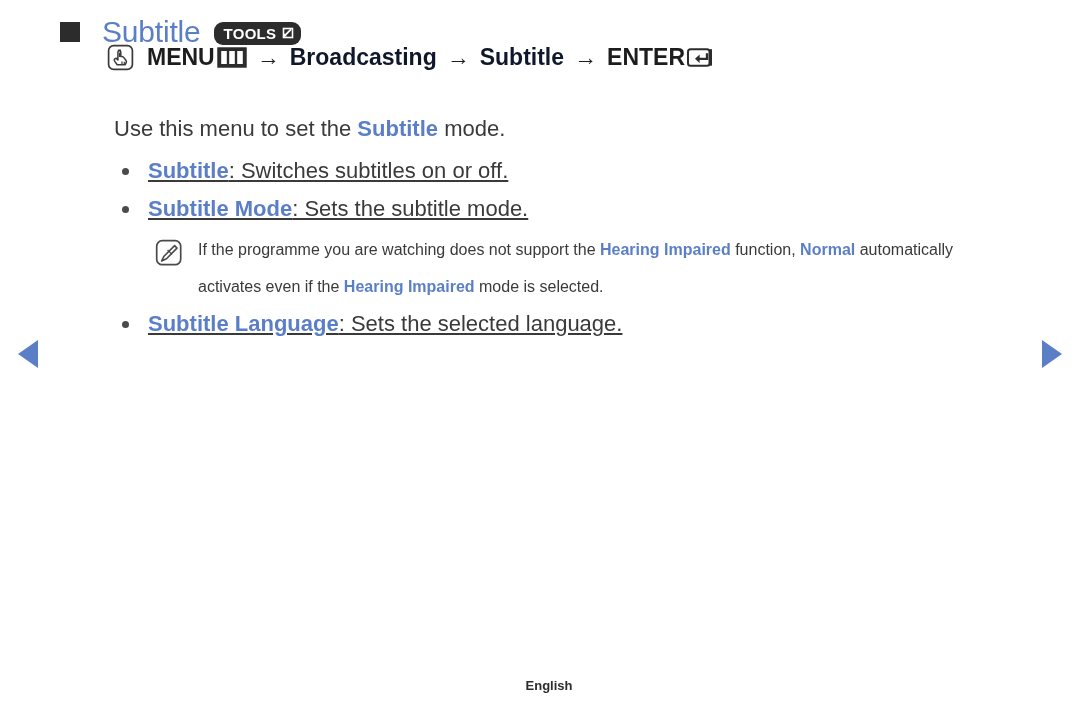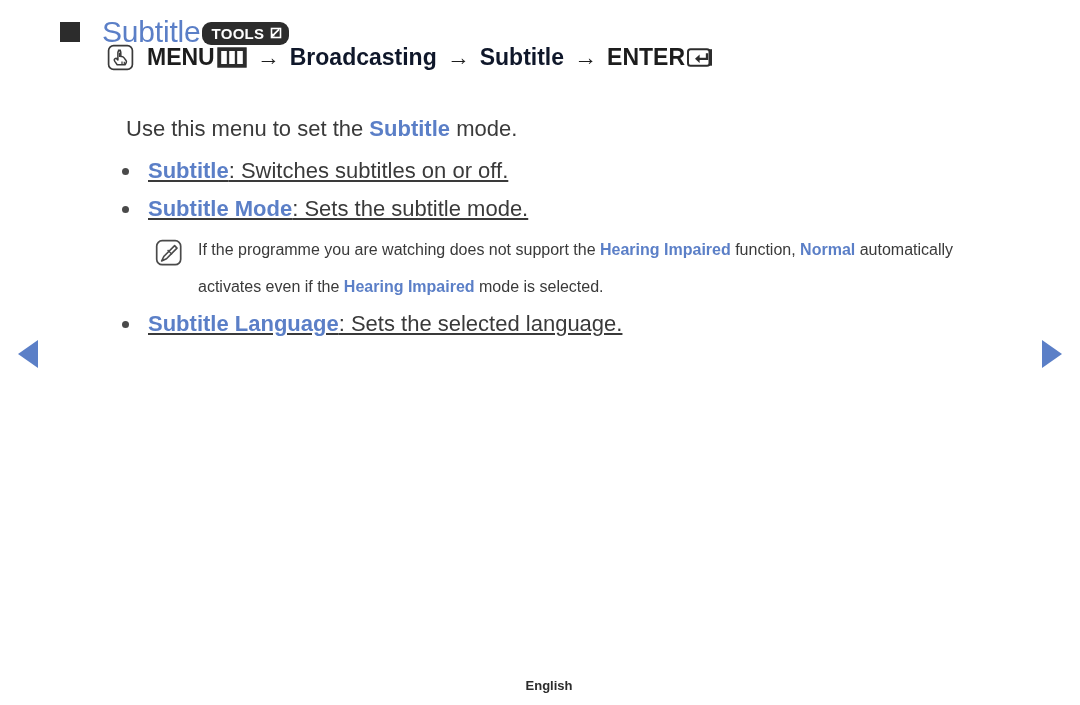--- a/index.html
+++ b/index.html
@@ -33,21 +33,21 @@
     flex: none;
   }
   .page-title {
     font-size: 30px;
     color: #5b7fc7;
     font-weight: 400;
     letter-spacing: -0.2px;
     white-space: nowrap;
   }
   .tools-badge {
-    margin-left: 2px;
+    margin-left: 14px;
     background: #2c2c2c;
     color: #ffffff;
     border-radius: 9px;
     height: 23px;
     padding: 0 7px 0 9px;
     display: inline-flex;
     align-items: center;
     font-size: 15px;
     font-weight: 700;
     letter-spacing: 0.3px;
@@ -91,21 +91,21 @@
     top: 110px;
     font-size: 22px;
     line-height: 38px;
     color: #3a3a3a;
     width: 900px;
   }
   .body-text .hl {
     color: #5b7fc7;
     font-weight: 700;
   }
-  .intro-line { margin: 0 0 4px 16px; }
+  .intro-line { margin: 0 0 4px 4px; }
 
   .bullet-list { margin: 0; padding: 0; list-style: none; }
   .bullet-item {
     position: relative;
     padding-left: 38px;
     margin: 0;
     text-decoration: underline;
   }
   .bullet-item::before {
     content: "";

